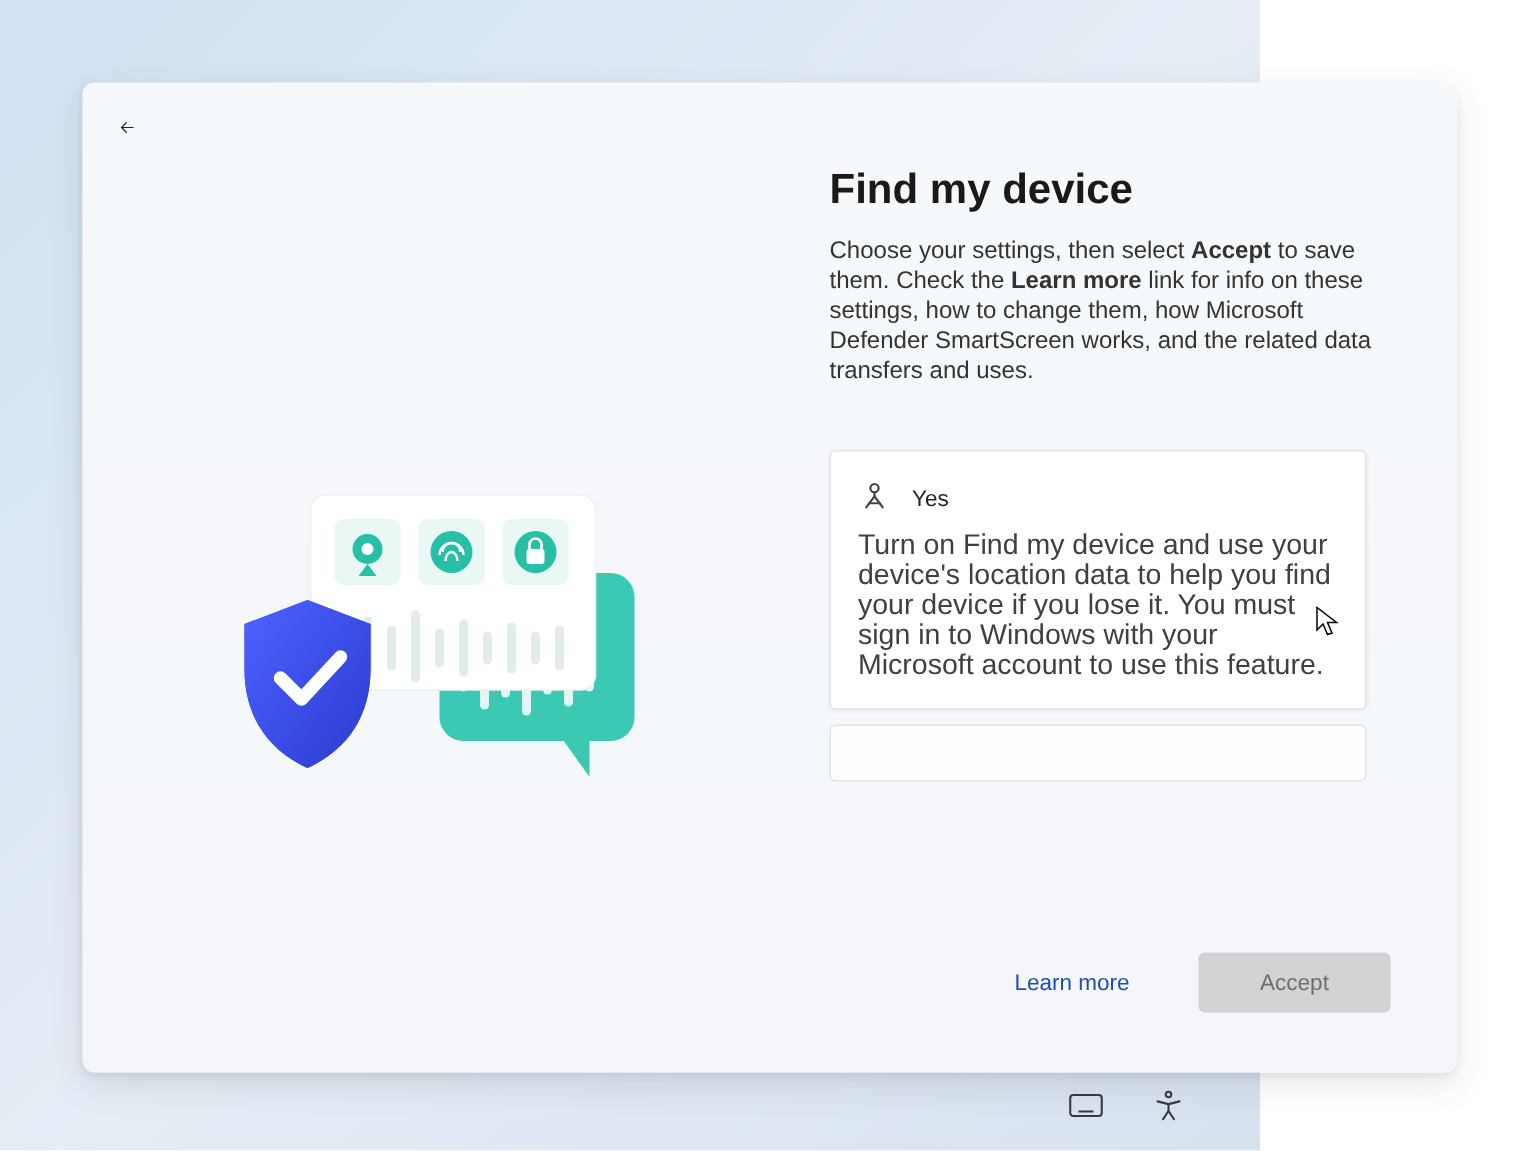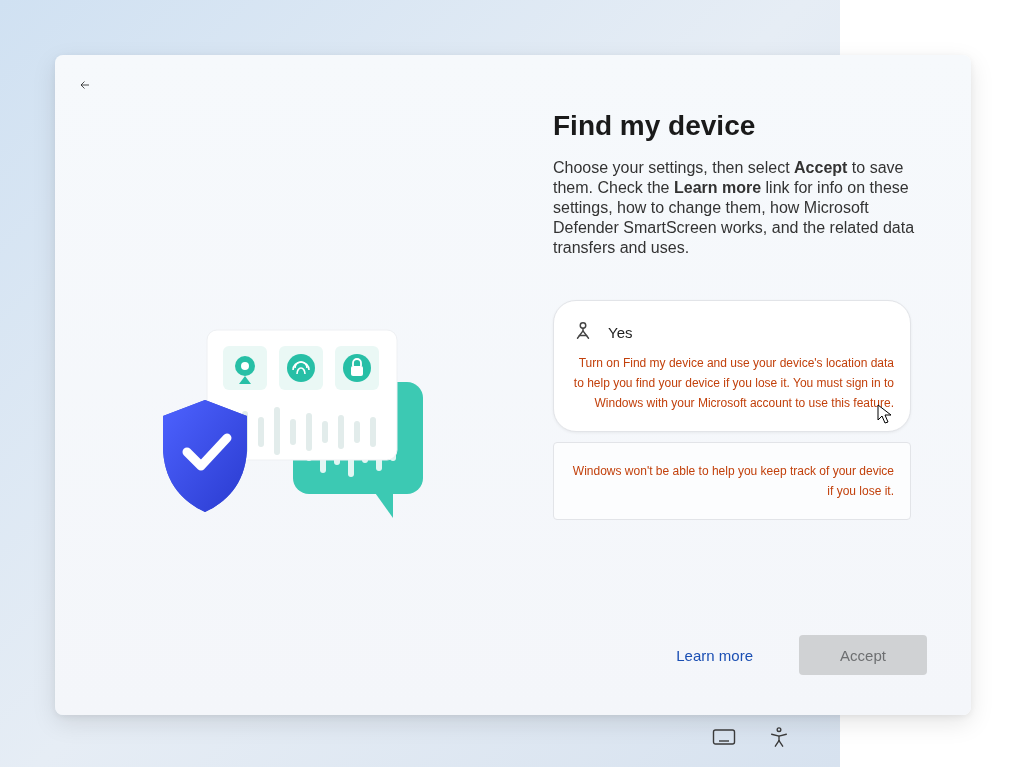--- a/index.html
+++ b/index.html
@@ -73,37 +73,35 @@
     border: 1px solid #e2e4e8;
     border-radius: 4px;
     background: #fcfdfe;
     padding: 18px 16px 18px 18px;
     margin-bottom: 10px;
     cursor: pointer;
   }
   .option-card.selected {
     background: #ffffff;
     box-shadow: 0 1px 3px rgba(0,0,0,0.06);
-    border-radius: 23px;
   }
   .option-head {
     display: flex;
     align-items: center;
     gap: 14px;
     margin-bottom: 8px;
   }
   .option-title {
     font-size: 15px;
     color: #222;
   }
   .option-desc {
-    font-size: 12px;
+    font-size: 19px;
     line-height: 20px;
-    color: #c2410c;
-    text-align: right;
+    color: #404040;
   }
   .footer {
     position: absolute;
     right: 44px;
     bottom: 40px;
     display: flex;
     align-items: center;
     gap: 38px;
   }
   .learn-more {
@@ -248,21 +246,20 @@
                 <path d="M6 21 l6 -8 l6 8"></path>
                 <path d="M8 18 h8"></path>
               </svg>
             </span>
             <span class="option-title">Yes</span>
           </div>
           <div class="option-desc">Turn on Find my device and use your device's location data to help you find your device if you lose it. You must sign in to Windows with your Microsoft account to use this feature.</div>
         </div>
 
         <div class="option-card">
-          <div class="option-desc">Windows won't be able to help you keep track of your device if you lose it.</div>
         </div>
 
       </div>
     </div>
 
     <div class="footer">
       <button class="learn-more">Learn more</button>
       <button class="accept-btn" disabled="">Accept</button>
     </div>
 

